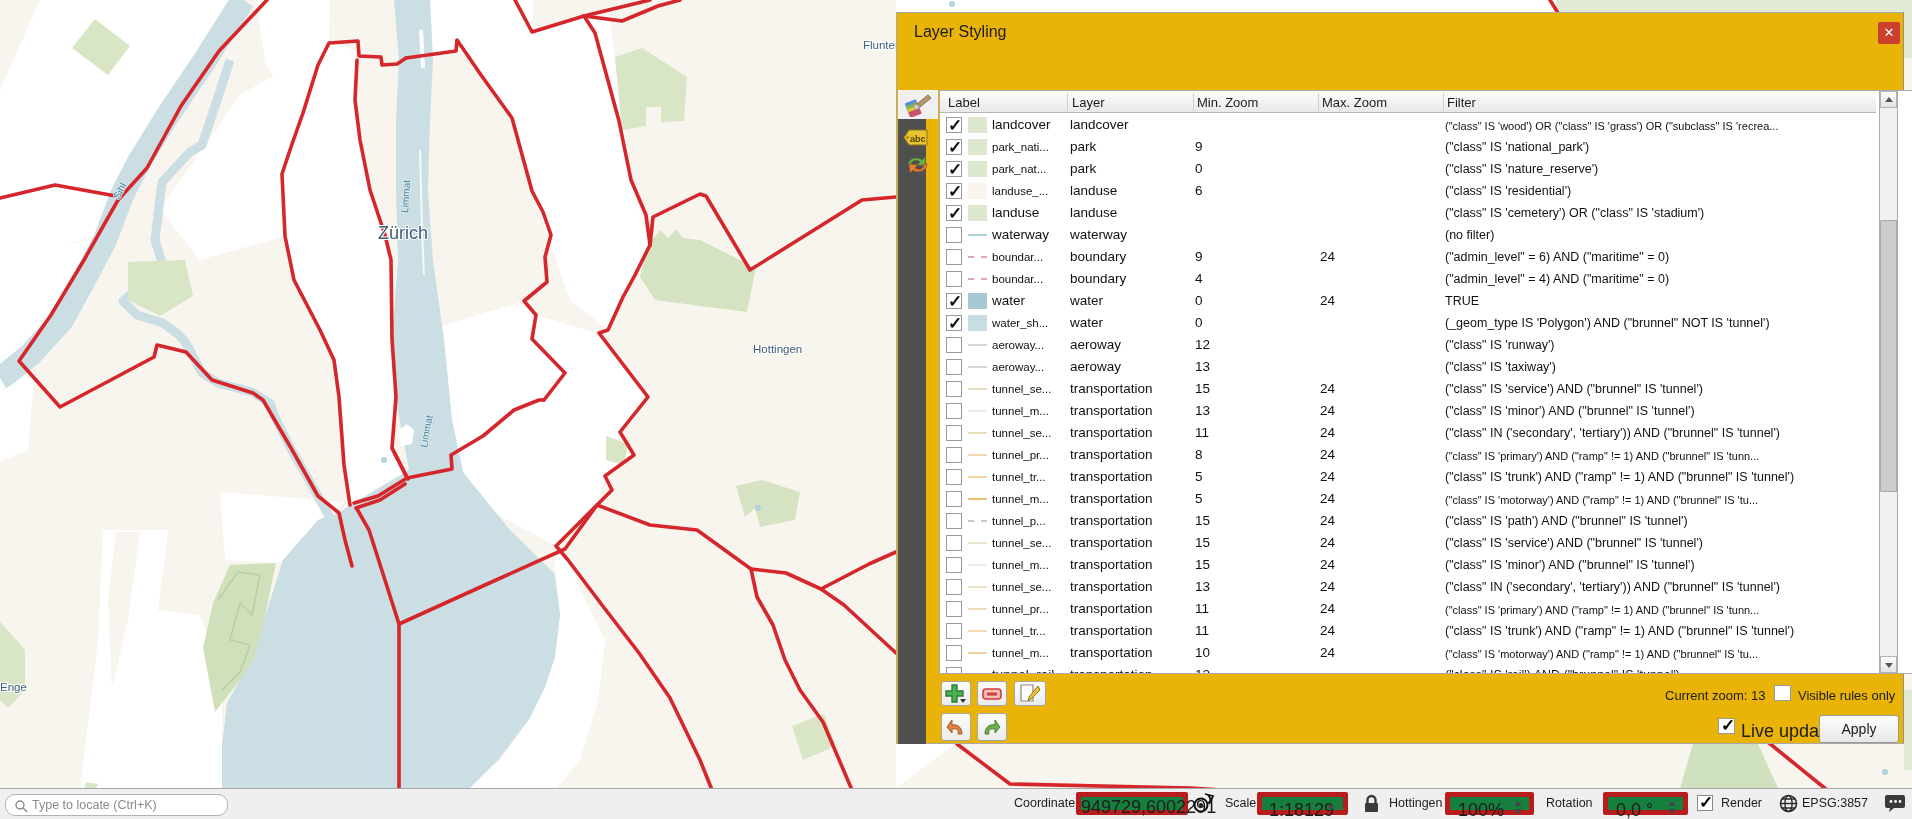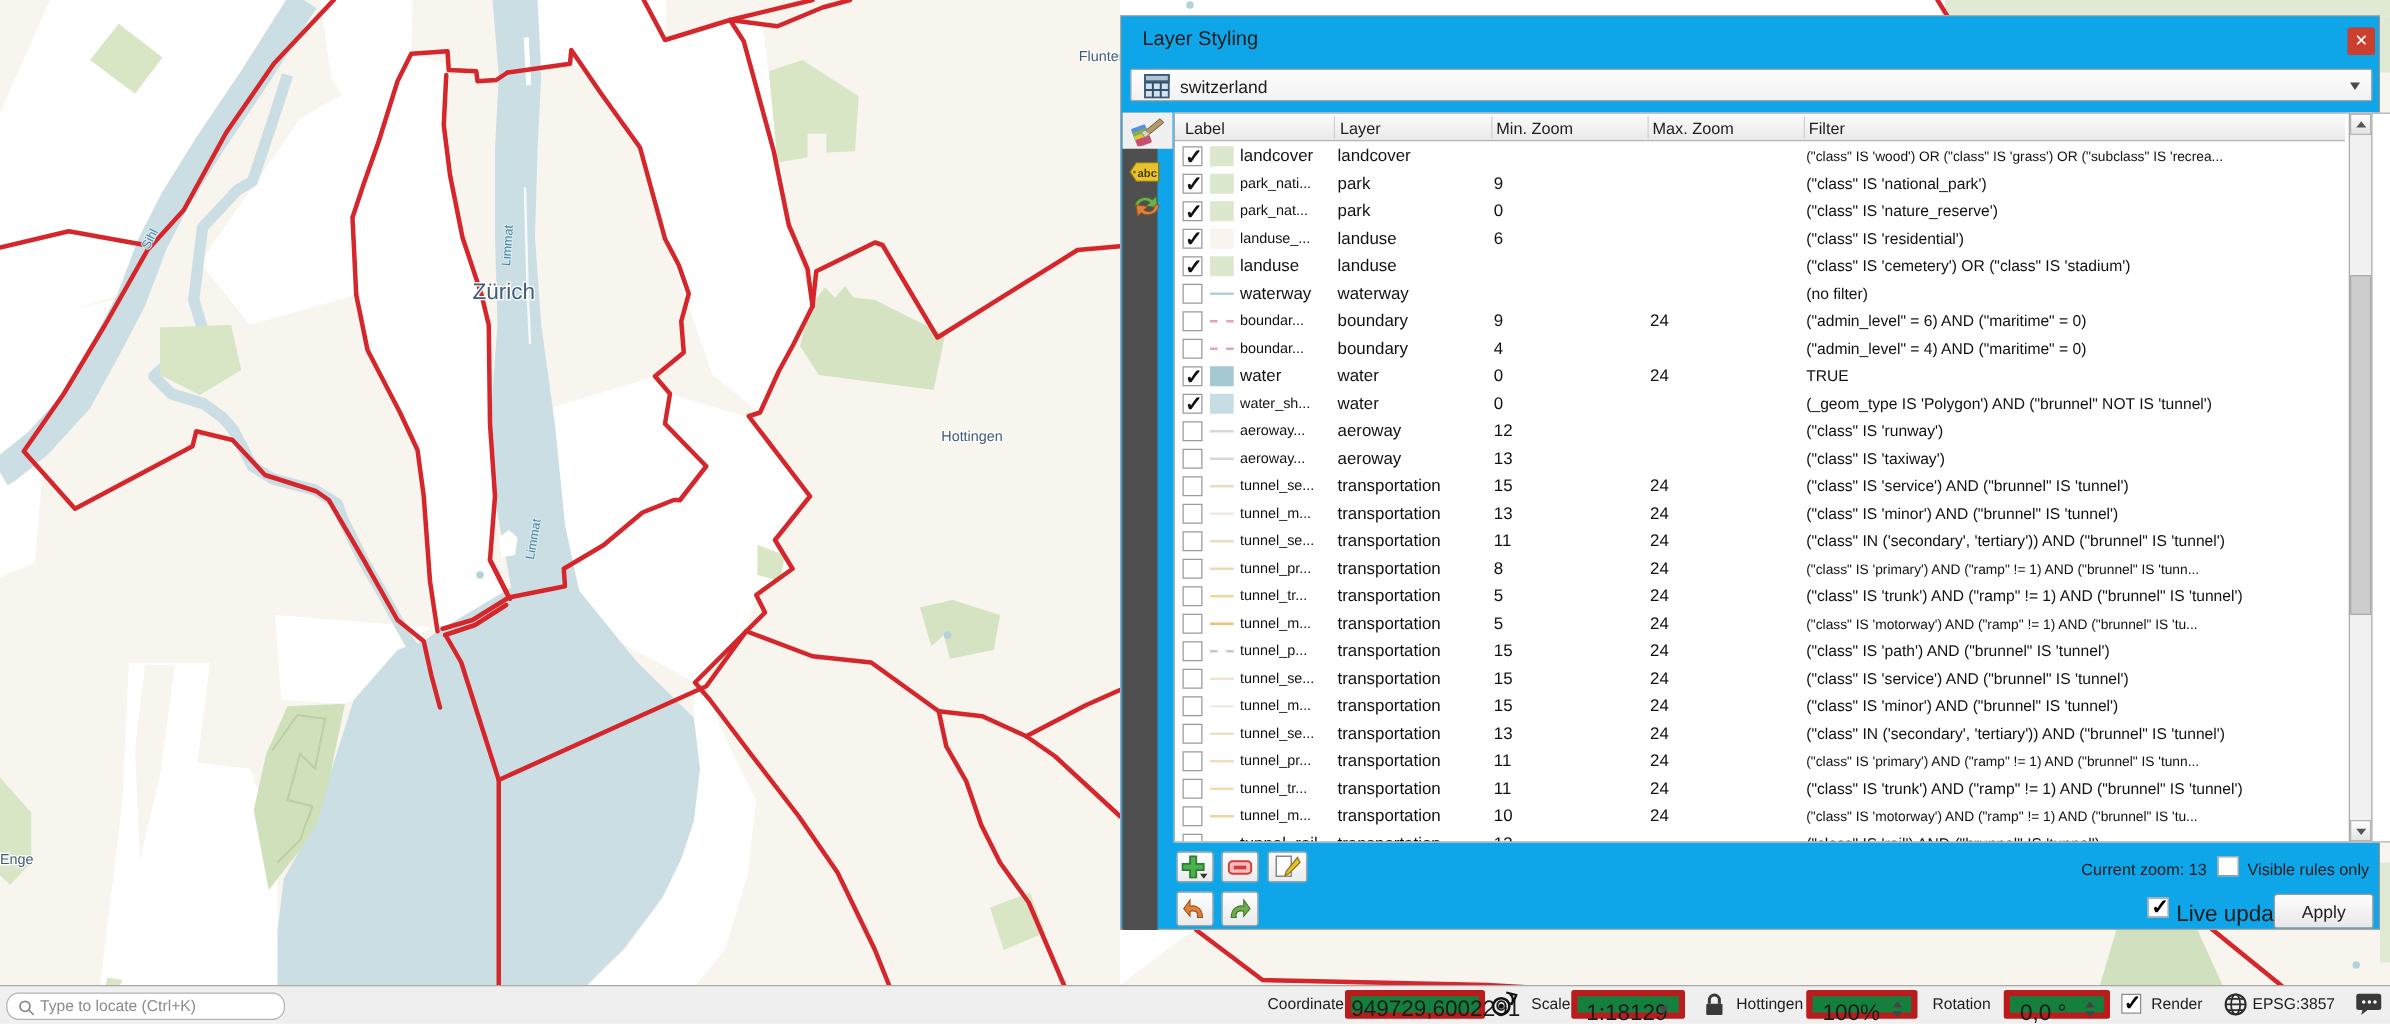--- a/index.html
+++ b/index.html
@@ -1,19 +1,19 @@
 <!DOCTYPE html>
 <html><head><meta charset="utf-8">
 <style>
 *{margin:0;padding:0;box-sizing:border-box}
 html,body{width:1912px;height:819px;overflow:hidden;font-family:"Liberation Sans",sans-serif}
 #stage{position:relative;width:1912px;height:819px;background:#f8f4ee}
 #map{position:absolute;left:0;top:0}
 
-#panel{position:absolute;left:896px;top:12px;width:1008px;height:732px;background:#0ea5e9;border:1px solid #a9a9a9;border-right:1px solid #909090}
+#panel{position:absolute;left:896px;top:12px;width:1008px;height:732px;background:#eab308;border:1px solid #a9a9a9;border-right:1px solid #909090}
 #ptitle{position:absolute;left:17px;top:10px;font-size:16px;color:#1c1c1c}
 #pclose{position:absolute;left:981px;top:9px;width:22px;height:22px;background:#ca3f2e;border-radius:2px;color:#fff;font-size:13px;text-align:center;line-height:21px}
 #combo{position:absolute;left:7px;top:42px;width:994px;height:26px;background:linear-gradient(#fefefe,#f1f1f1);border:1px solid #a5a5a5;border-radius:2px}
 #combo .txt{position:absolute;left:39px;top:5px;font-size:14px;color:#1c1c1c}
 #combo .arr{position:absolute;right:9px;top:10px;width:0;height:0;border-left:4.5px solid transparent;border-right:4.5px solid transparent;border-top:6px solid #4a4a4a}
 
 #tabs{position:absolute;left:1px;top:77px;width:28px;height:654px;background:#4f4f4f}
 #tabs .sel{position:absolute;left:0;top:0;width:40px;height:29px;background:#f0f0f0}
 
 #tbl{position:absolute;left:42px;top:77px;width:984px;height:584px;background:#fff;border:1px solid #ababab;overflow:hidden}
@@ -142,29 +142,20 @@
 </g>
 <g font-family="Liberation Sans, sans-serif" fill="#6b8fa8" stroke="#dceaf2" stroke-width="1.6" style="paint-order:stroke">
 <text x="0" y="0" font-size="10" fill="#44869b" transform="translate(119,200) rotate(-63)">Sihl</text>
 <text x="0" y="0" font-size="10" fill="#44869b" transform="translate(408,213) rotate(-86)">Limmat</text>
 <text x="0" y="0" font-size="10" fill="#44869b" transform="translate(427,448) rotate(-80)">Limmat</text>
 </g>
 </svg>
 <div id="panel">
   <div id="ptitle">Layer Styling</div>
   <div id="pclose">✕</div>
-  <div id="combo">
-    <svg style="position:absolute;left:10px;top:3px" width="21" height="20" viewBox="0 0 21 20">
-      <rect x="1" y="1" width="19" height="18" fill="#d4e2ef" stroke="#3d5a77" stroke-width="1.5"></rect>
-      <path d="M1,7 H20 M1,13 H20 M7.3,1 V19 M13.6,1 V19" stroke="#32506e" stroke-width="1.6" fill="none"></path>
-      <rect x="1" y="1" width="19" height="5" fill="#aec4d8" stroke="#3d5a77" stroke-width="1.5"></rect>
-    </svg>
-    <span class="txt">switzerland</span>
-        <span class="arr"></span>
-  </div>
   <div id="tabs">
     <div class="sel"></div>
     <svg style="position:absolute;left:6px;top:3px" width="28" height="24" viewBox="0 0 28 24">
       <rect x="2" y="8" width="12" height="11" rx="1" fill="#5b8dd9" transform="rotate(-20 8 13)"></rect>
       <rect x="3" y="11" width="12" height="9" rx="1" fill="#7ab648" transform="rotate(-20 9 15)"></rect>
       <rect x="4" y="14" width="12" height="8" rx="1" fill="#e5c23c" transform="rotate(-20 10 18)"></rect>
       <rect x="5" y="17" width="12" height="6" rx="1" fill="#c84f6e" transform="rotate(-20 11 20)"></rect>
       <path d="M24,2 L27,5 16,14 12,15 13,11 Z" fill="#b49a68" stroke="#6d5b38" stroke-width="0.8"></path>
       <path d="M12,11 L16,14 12,17 9,13 Z" fill="#d6d2c4" stroke="#8a8a7a" stroke-width="0.8"></path>
     </svg>

